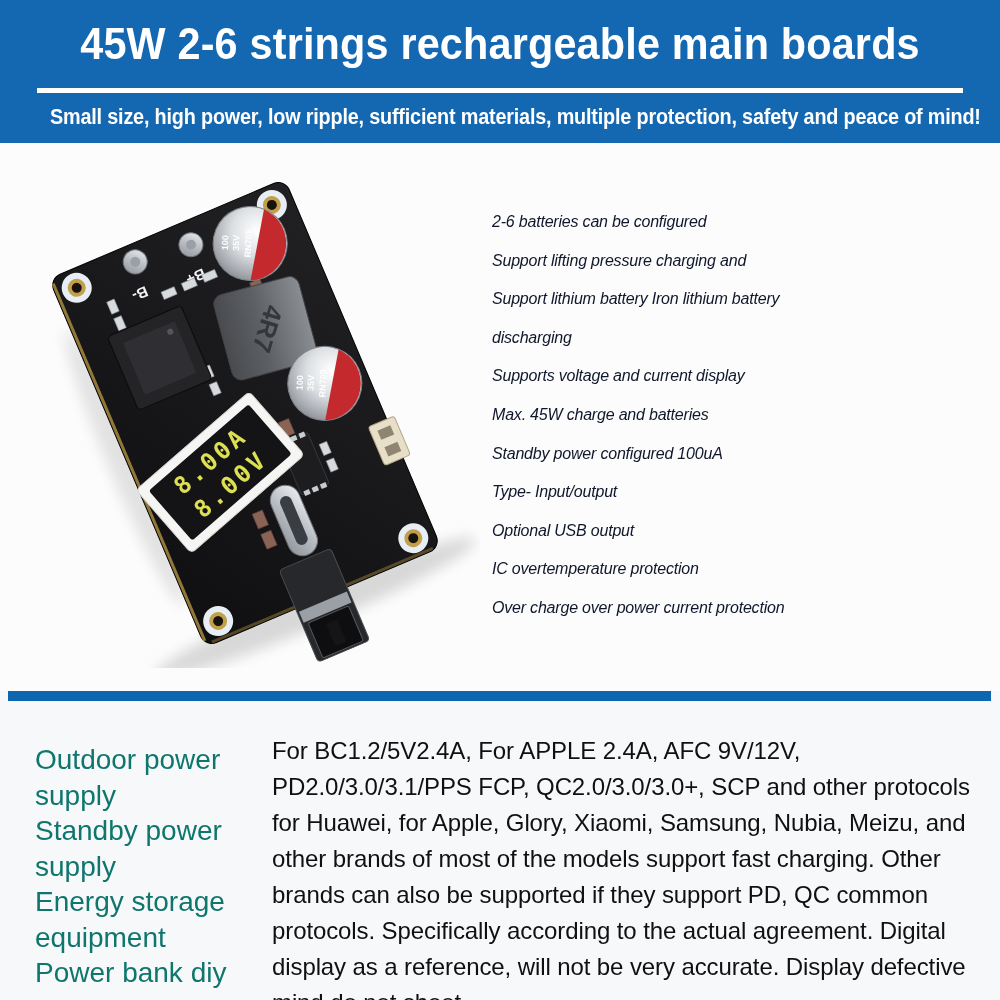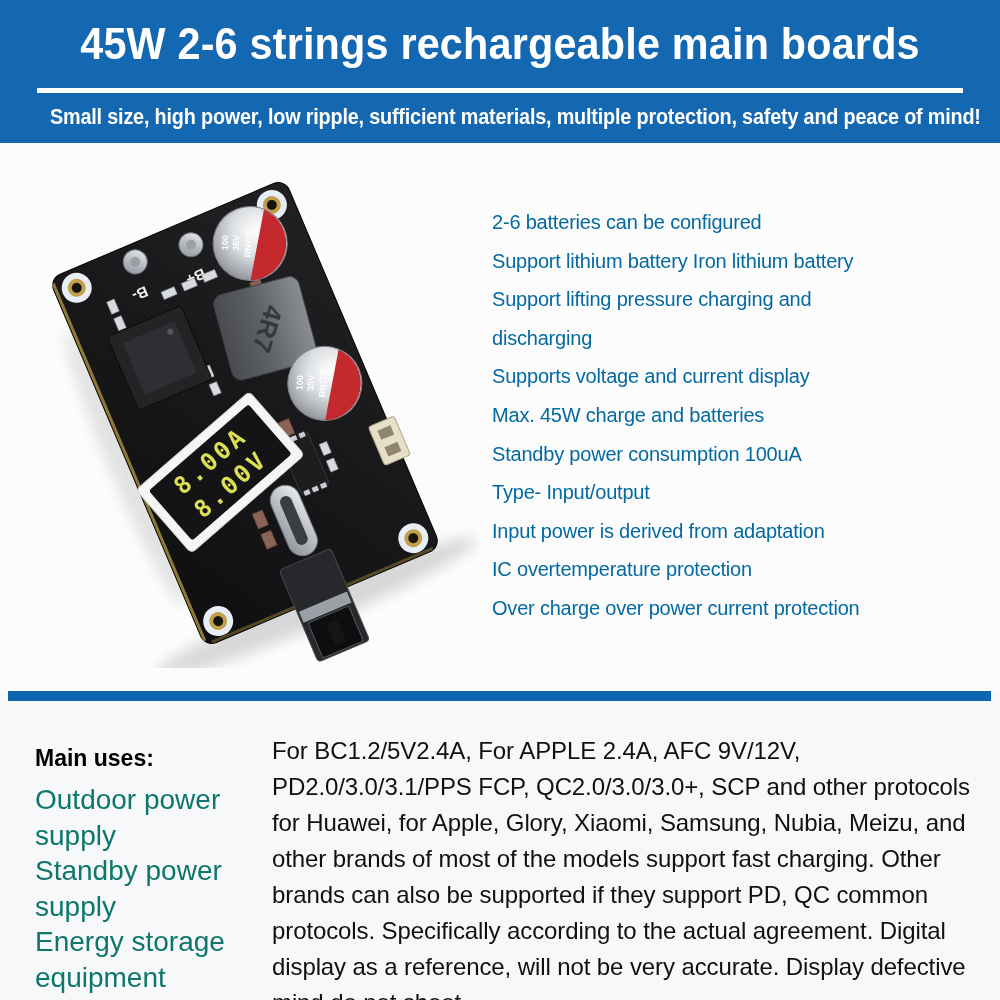--- a/index.html
+++ b/index.html
@@ -18,21 +18,21 @@
   .banner-subtitle {
     position:absolute; left:0; top:102px; width:1000px; margin:0;
     text-align:center; color:#ffffff; font-size:22px; line-height:30px; font-weight:bold;
     transform:scaleX(0.90); transform-origin:50% 50%; white-space:nowrap; letter-spacing:-0.2px;
   }
   
   .main-section { position:absolute; left:0; top:143px; width:1000px; height:548px; background:#fcfcfd; }
   .board-figure { position:absolute; left:10px; top:25px; width:470px; height:500px; }
   .features { position:absolute; left:492px; top:60px; width:505px; }
   .feature-line {
-    font-size:20px; line-height:38.6px; color:#0369a1; letter-spacing:-0.2px; white-space:nowrap;
+    font-size:16px; line-height:38.6px; color:#0f172a; letter-spacing:-0.2px; white-space:nowrap;font-style:italic;
   }
   
   .divider { position:absolute; left:8px; top:691px; width:983px; height:10px; background:#0e66b0; }
   
   .bottom-section { position:absolute; left:0; top:701px; width:1000px; height:299px; background:#f7f8f9; }
   .main-uses { position:absolute; left:35px; top:41px; width:245px; }
   .main-uses-heading { margin:0 0 8px 0; font-size:23px; font-weight:bold; color:#000000; line-height:32px; }
   .main-uses-item { font-size:28px; line-height:35.5px; color:#0f766e; }
   .protocol-text {
     position:absolute; left:272px; top:32px; width:700px; margin:0;
@@ -204,37 +204,36 @@
         <rect x="-50" y="-28" width="100" height="56" rx="4" fill="#27282b" stroke="#4a4c50"></rect>
         <rect x="-4" y="-26" width="12" height="52" fill="#9ba0a6"></rect>
         <rect x="10" y="-22" width="38" height="44" rx="2" fill="#0e0e10" stroke="#55585c"></rect>
         <rect x="18" y="-6" width="24" height="12" fill="#151518"></rect>
       </g>
     </g>
   </svg>
 
   <div class="features">
     <div class="feature-line">2-6 batteries can be configured</div>
+    <div class="feature-line">Support lifting pressure charging and</div>
     <div class="feature-line">Support lithium battery Iron lithium battery</div>
-    <div class="feature-line">Support lifting pressure charging and</div>
     <div class="feature-line">discharging</div>
     <div class="feature-line">Supports voltage and current display</div>
     <div class="feature-line">Max. 45W charge and batteries</div>
-    <div class="feature-line">Standby power consumption 100uA</div>
+    <div class="feature-line">Standby power configured 100uA</div>
     <div class="feature-line">Type- Input/output</div>
-    <div class="feature-line">Input power is derived from adaptation</div>
+    <div class="feature-line">Optional USB output</div>
     <div class="feature-line">IC overtemperature protection</div>
     <div class="feature-line">Over charge over power current protection</div>
   </div>
 </section>
 
 <div class="divider"></div>
 
 <section class="bottom-section">
   <div class="main-uses">
-    <h2 class="main-uses-heading">Main uses:</h2>
     <div class="main-uses-item">Outdoor power supply</div>
     <div class="main-uses-item">Standby power supply</div>
     <div class="main-uses-item">Energy storage equipment</div>
     <div class="main-uses-item">Power bank diy</div>
   </div>
   <p class="protocol-text">For BC1.2/5V2.4A, For APPLE 2.4A, AFC 9V/12V, PD2.0/3.0/3.1/PPS FCP, QC2.0/3.0/3.0+, SCP and other protocols for Huawei, for Apple, Glory, Xiaomi, Samsung, Nubia, Meizu, and other brands of most of the models support fast charging. Other brands can also be supported if they support PD, QC common protocols. Specifically according to the actual agreement. Digital display as a reference, will not be very accurate. Display defective mind do not shoot.</p>
 </section>
 
 </body></html>

